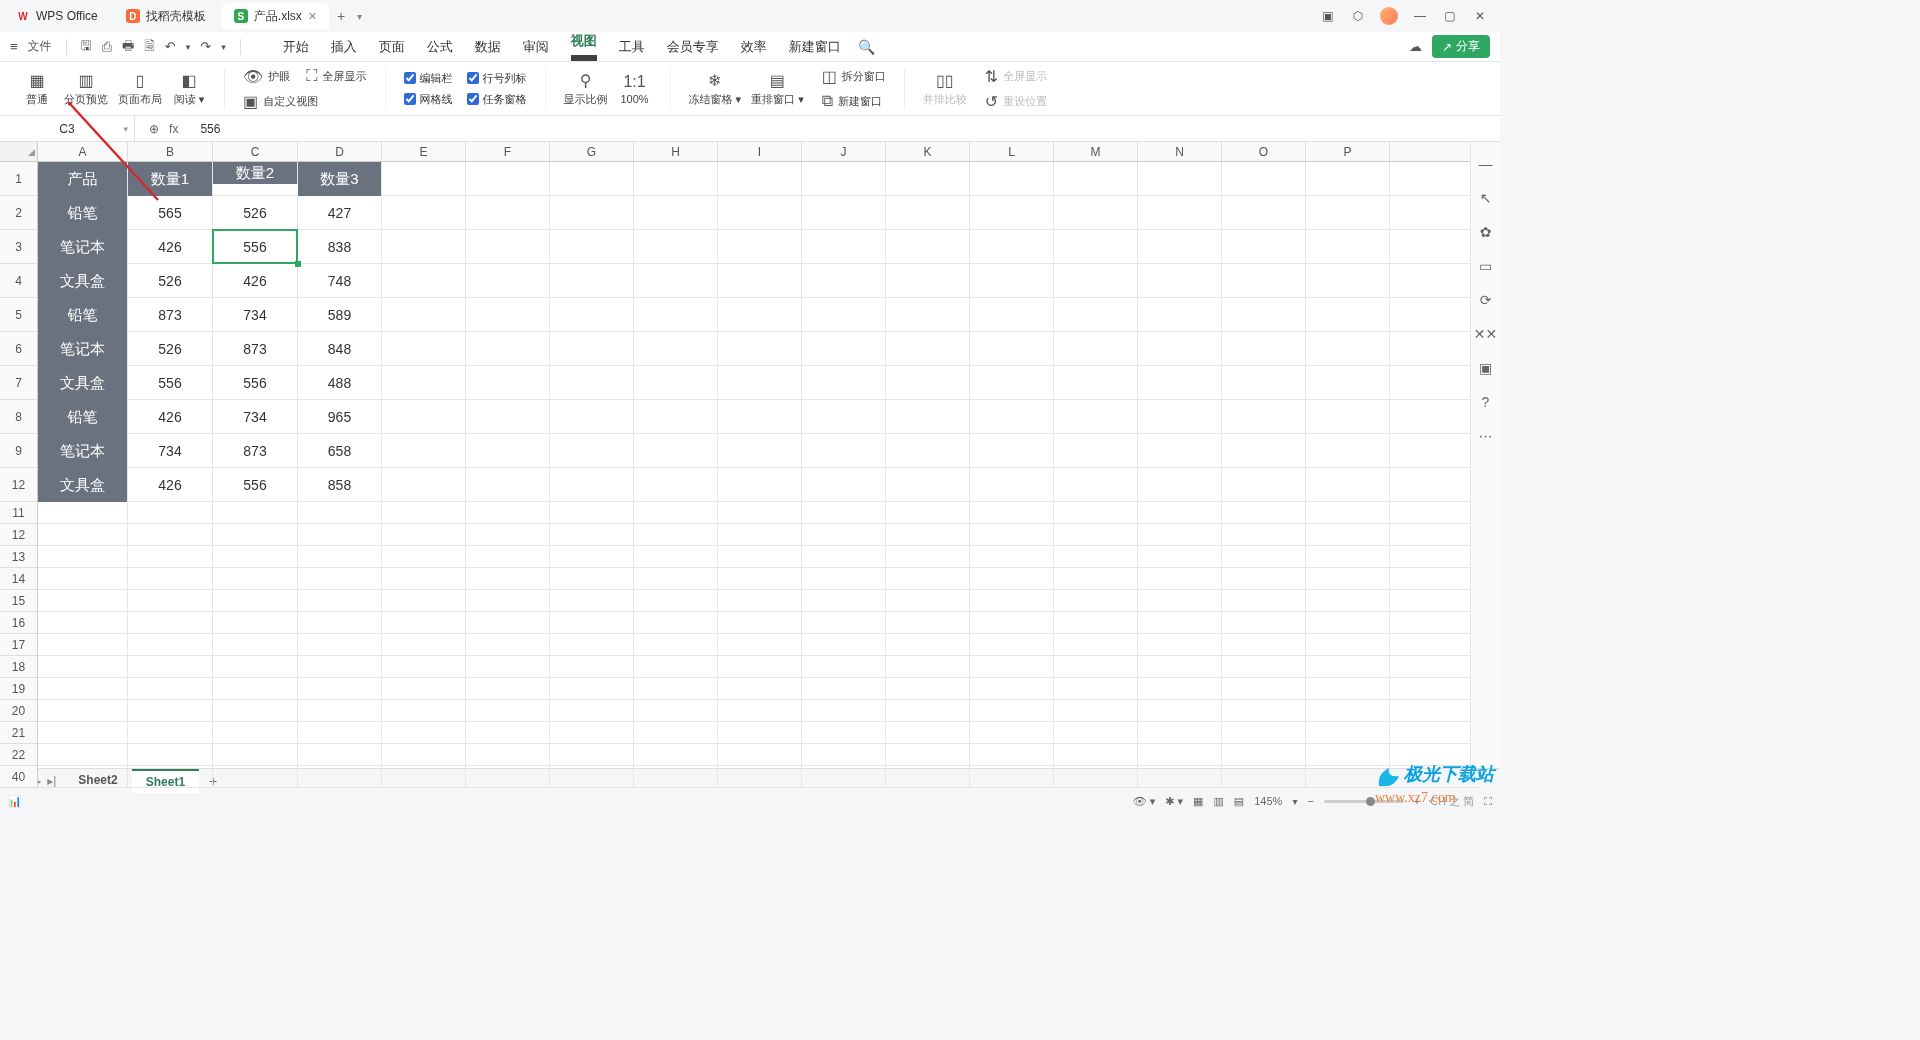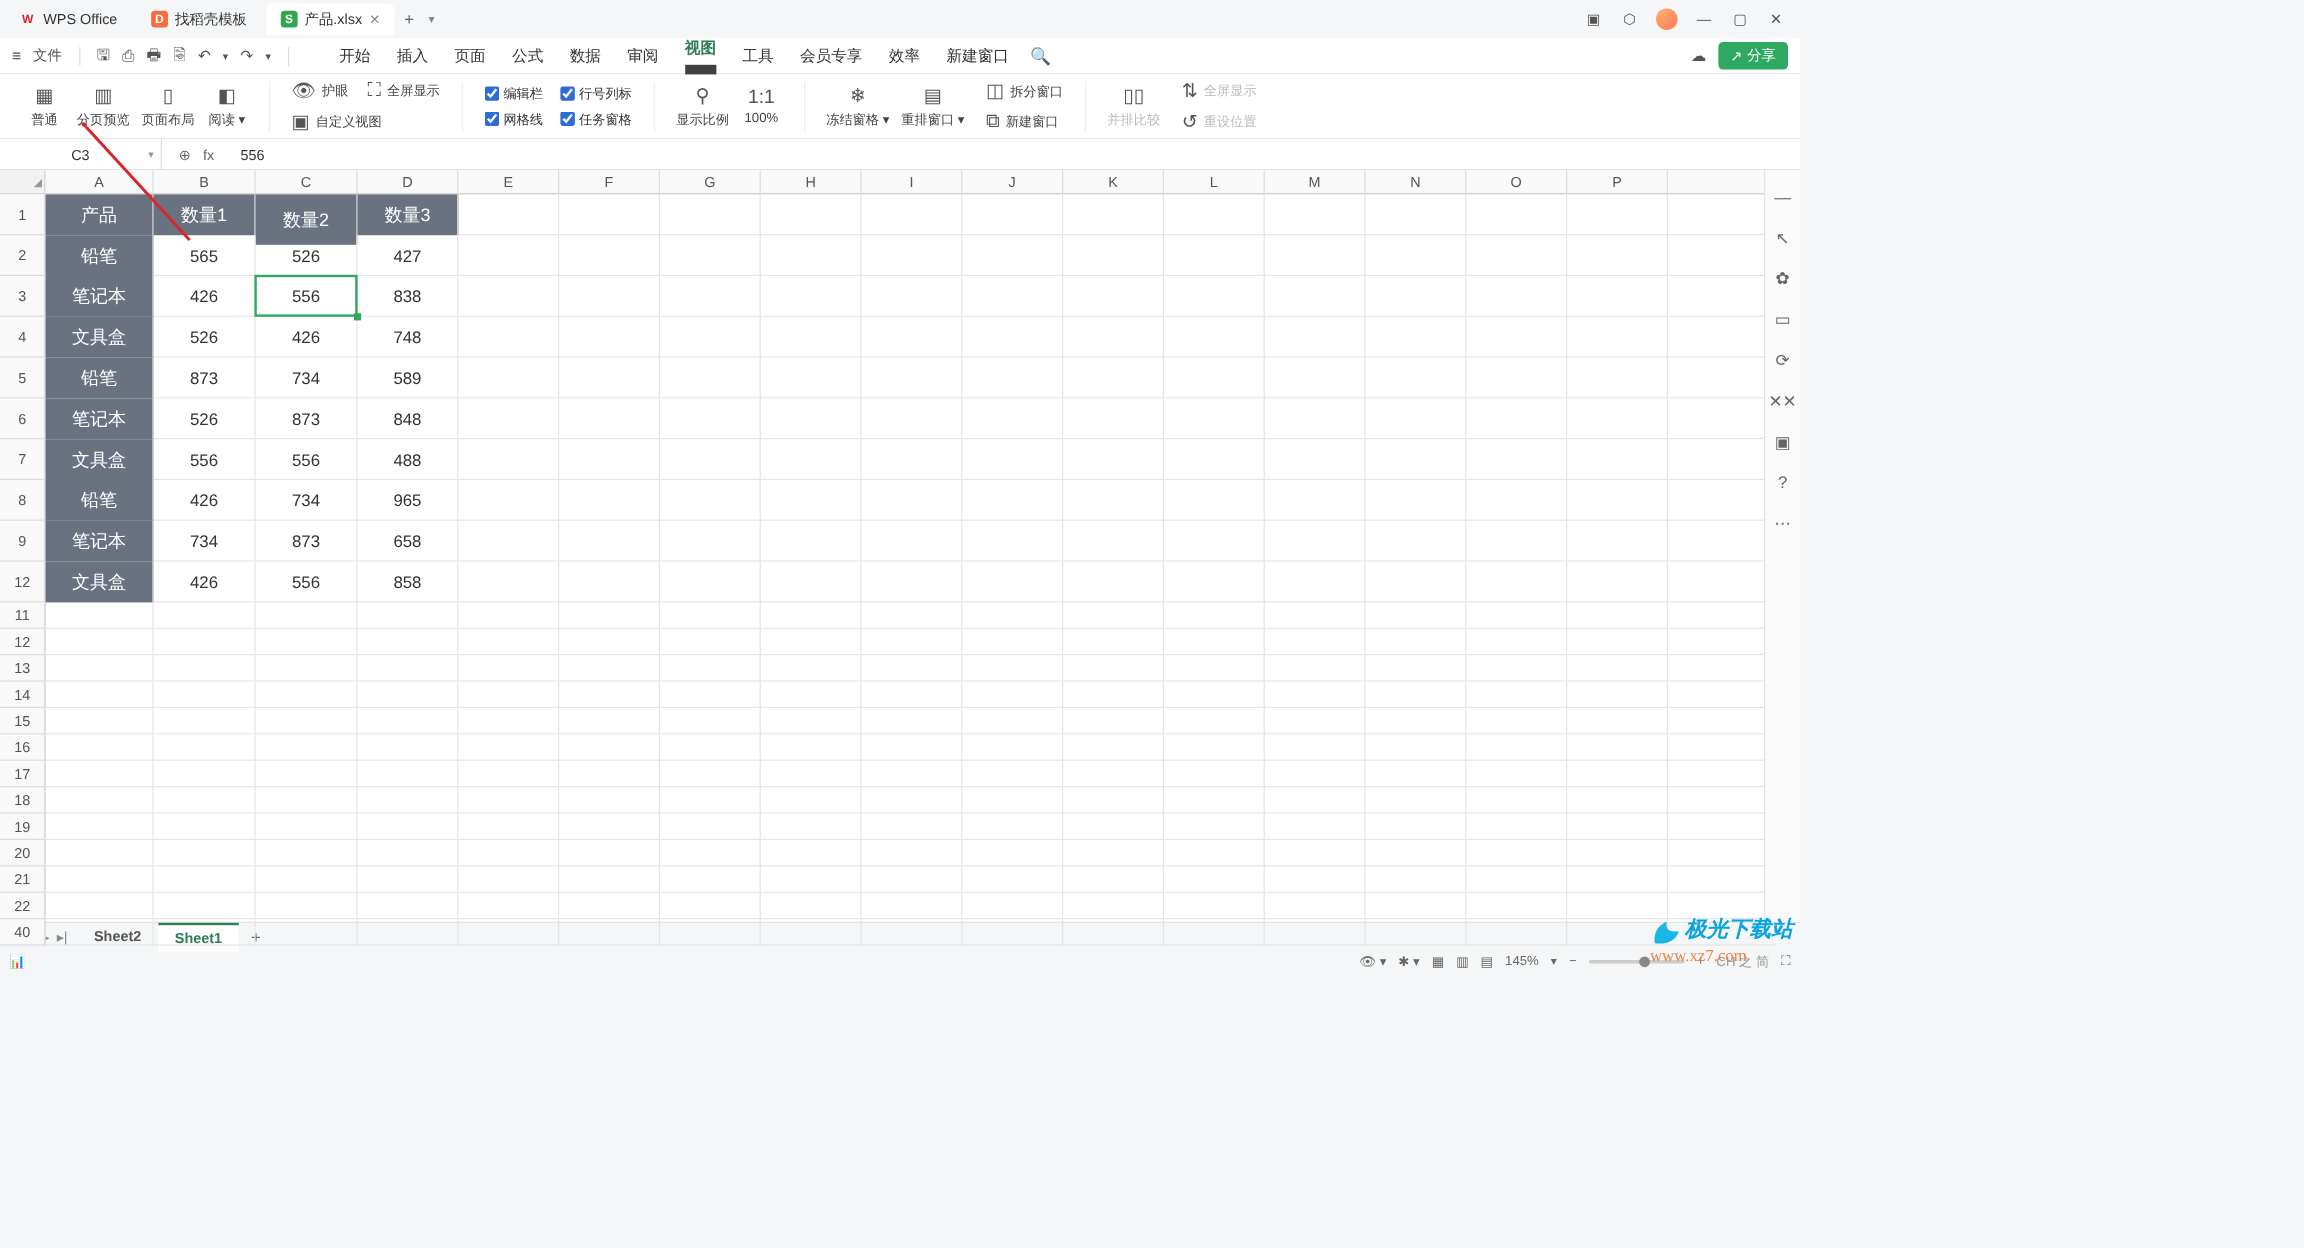--- a/index.html
+++ b/index.html
@@ -20,21 +20,21 @@
 .title-right .ico { width:16px; height:16px; display:flex; align-items:center; justify-content:center; }
 .avatar { width:18px; height:18px; border-radius:50%; background:linear-gradient(135deg,#ffb070,#ff7a59); }
 
 
 .menurow { height:30px; background:#fff; display:flex; align-items:center; border-bottom:1px solid #e5e5e5; }
 .menu-left { display:flex; align-items:center; gap:10px; padding:0 10px; color:#555; }
 .menu-left .sep { width:1px; height:16px; background:#ddd; margin:0 4px; }
 .menu-ico { font-size:13px; color:#555; }
 .menu-tabs { display:flex; align-items:center; gap:22px; padding-left:28px; }
 .menu-tabs span { font-size:13px; color:#333; }
-.menu-tabs span.active { color:#2e7d54; font-weight:600; border-bottom:8px solid #404040; padding-bottom:5px; }
+.menu-tabs span.active { color:#2e7d54; font-weight:600; border-bottom:6px solid #404040; padding-bottom:5px; }
 .menu-search { margin-left:18px; font-size:14px; color:#555; }
 .menu-right { margin-left:auto; display:flex; align-items:center; gap:10px; padding-right:10px; }
 .share-btn { background:#2fa862; color:#fff; padding:3px 10px; border-radius:4px; font-size:12px; display:flex; align-items:center; gap:4px; }
 
 
 .ribbon { height:54px; background:#fff; display:flex; align-items:center; padding:4px 14px; gap:6px; border-bottom:1px solid #e5e5e5; }
 .rgroup { display:flex; align-items:center; gap:10px; padding:0 6px; }
 .rsep { width:1px; height:42px; background:#eee; margin:0 6px; }
 .ritem { display:flex; flex-direction:column; align-items:center; gap:2px; font-size:11px; color:#444; min-width:34px; }
 .ritem-row { flex-direction:row; gap:5px; }
@@ -317,21 +317,21 @@
       <div style="height: 22px; line-height: 22px;">19</div>
       <div style="height: 22px; line-height: 22px;">20</div>
       <div style="height: 22px; line-height: 22px;">21</div>
       <div style="height: 22px; line-height: 22px;">22</div>
       <div style="height: 22px; line-height: 22px;">40</div>
     </div>
   <div class="cells" id="cells">
       <div class="cellrow" style="height: 34px;">
         <div class="cell hdr" style="width: 90px; height: 34px;">产品</div>
         <div class="cell hdr" style="width: 85px; height: 34px;">数量1</div>
-        <div class="cell hdr" style="width: 85px; height: 42px;">数量2</div>
+        <div class="cell hdr" style="width: 85px; height: 22px;">数量2</div>
         <div class="cell hdr" style="width: 84px; height: 34px;">数量3</div>
         <div class="cell" style="width: 84px; height: 34px;"></div>
         <div class="cell" style="width: 84px; height: 34px;"></div>
         <div class="cell" style="width: 84px; height: 34px;"></div>
         <div class="cell" style="width: 84px; height: 34px;"></div>
         <div class="cell" style="width: 84px; height: 34px;"></div>
         <div class="cell" style="width: 84px; height: 34px;"></div>
         <div class="cell" style="width: 84px; height: 34px;"></div>
         <div class="cell" style="width: 84px; height: 34px;"></div>
         <div class="cell" style="width: 84px; height: 34px;"></div>

